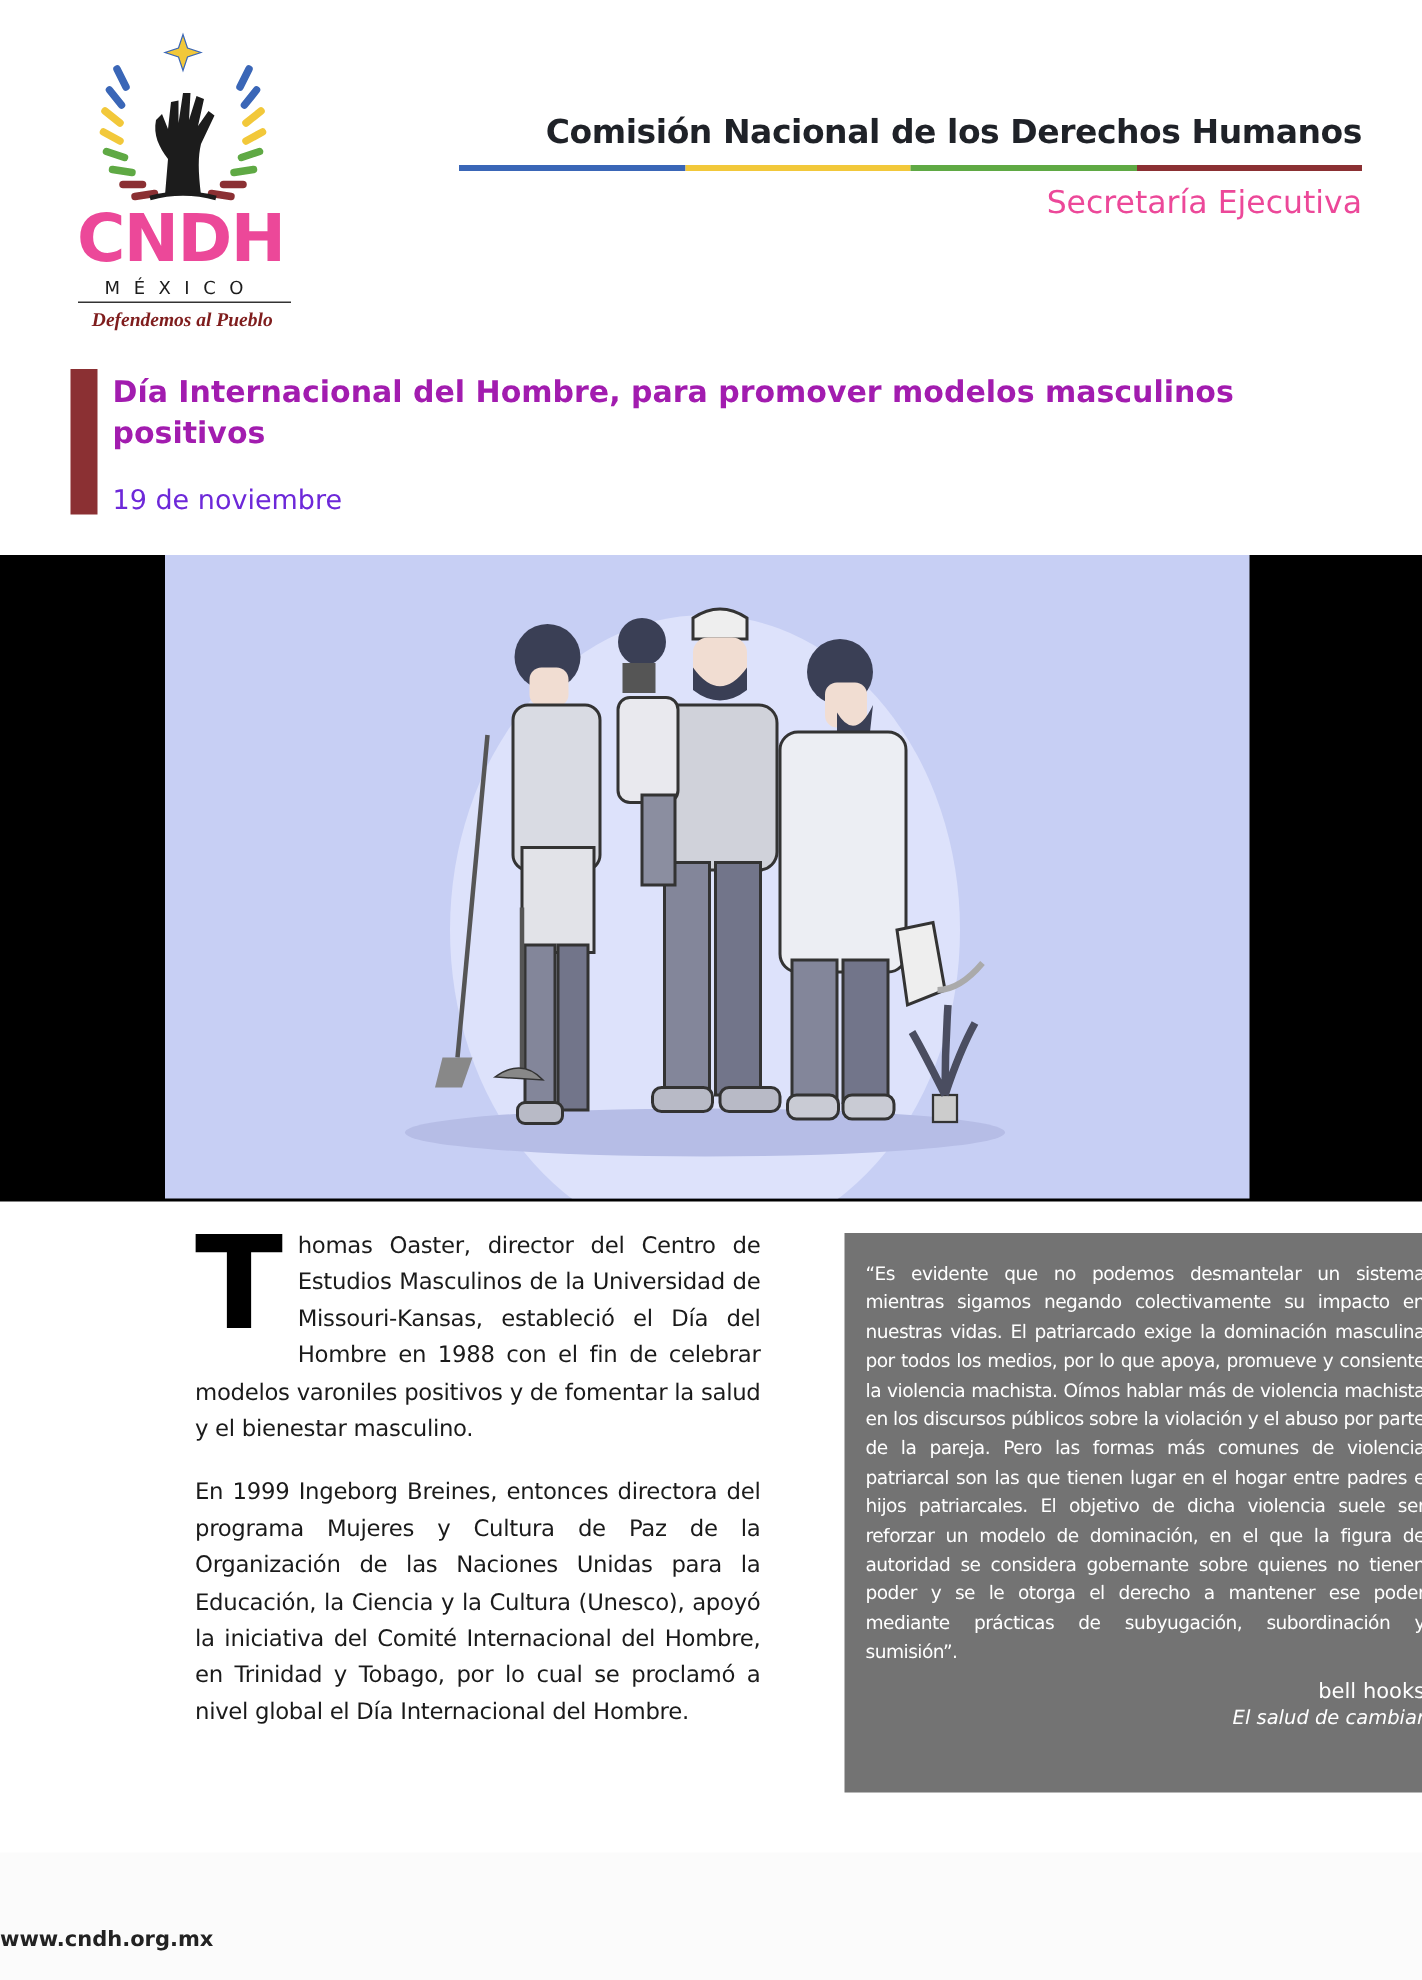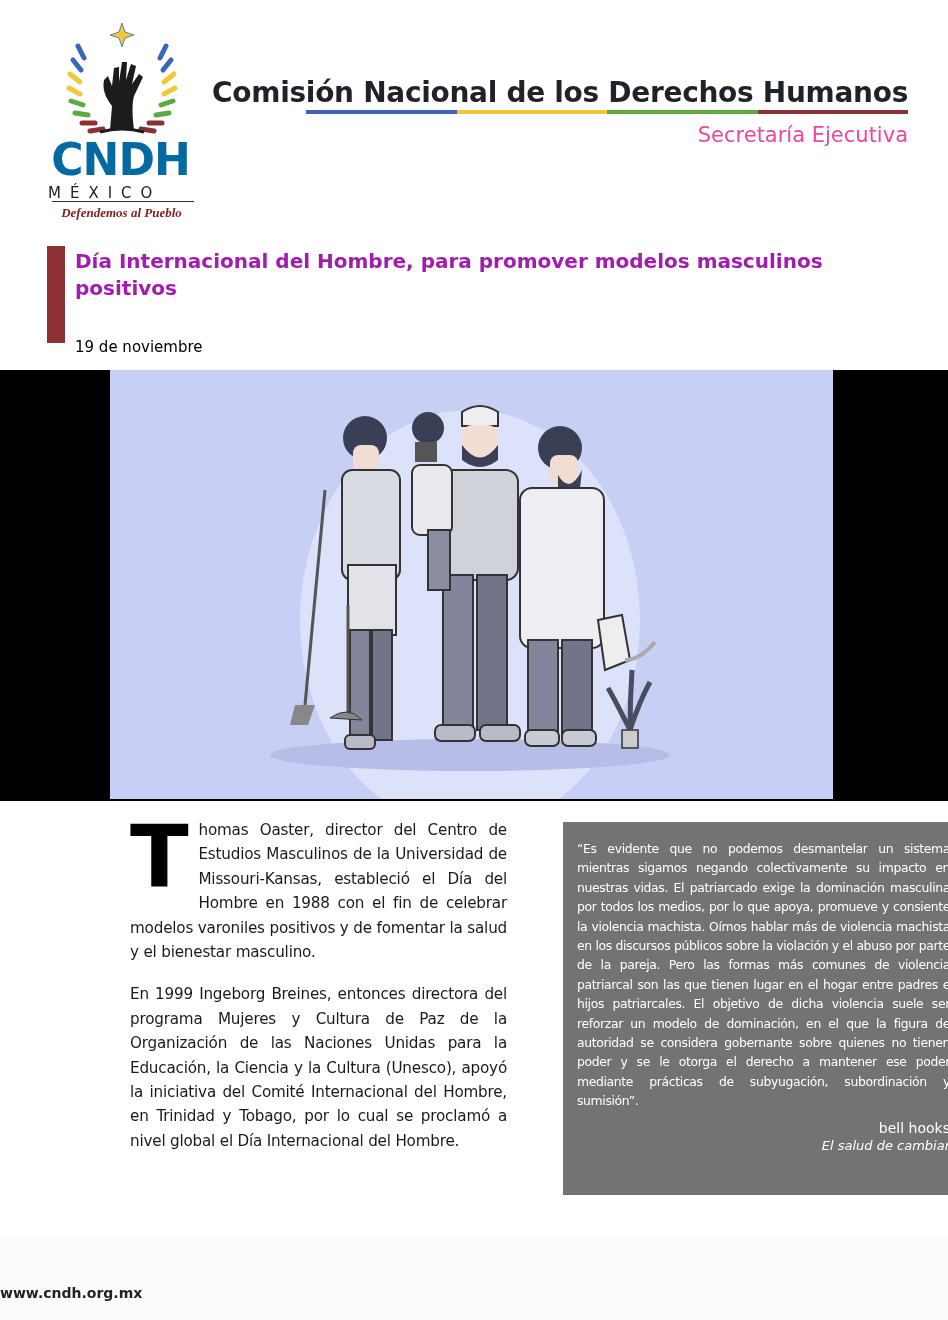--- a/index.html
+++ b/index.html
@@ -5,56 +5,56 @@
   * { box-sizing: border-box; margin: 0; padding: 0; }
   html, body { width: 948px; height: 1320px; background: #ffffff; overflow: hidden; }
   body { position: relative; font-family: "Liberation Sans", "DejaVu Sans", sans-serif; color: #1a1a1a; }
 
   
   .logo { position: absolute; left: 40px; top: 18px; width: 170px; height: 195px; }
   .logo svg { position: absolute; left: 0; top: 0; }
   .logo-cndh {
     position: absolute; left: 8px; top: 120px; width: 145px;
     font-family: "DejaVu Sans", sans-serif; font-weight: bold; font-size: 44px;
-    color: #0369a1; letter-spacing: -1px; text-align: center; line-height: 1;
+    color: #ec4899; letter-spacing: -1px; text-align: center; line-height: 1;
   }
   .logo-mexico {
     position: absolute; left: 8px; top: 168px; width: 145px;
-    font-family: "DejaVu Sans", sans-serif; font-size: 15px; letter-spacing: 9px;
-    text-align: left; color: #1c1c1c; line-height: 1;
+    font-family: "DejaVu Sans", sans-serif; font-size: 12px; letter-spacing: 9px;
+    text-align: center; color: #1c1c1c; line-height: 1;
   }
   .logo-line { position: absolute; left: 12px; top: 183px; width: 142px; height: 1px; background: #333; }
   .logo-motto {
     position: absolute; left: 4px; top: 187px; width: 155px;
     font-family: "Liberation Serif", serif; font-style: italic; font-weight: bold; font-size: 13px;
     text-align: center; color: #7f1d1d;
   }
 
   .org-name {
     position: absolute; right: 40px; top: 76px;
-    font-family: "DejaVu Sans", sans-serif; font-weight: bold; font-size: 28px;
+    font-family: "DejaVu Sans", sans-serif; font-weight: bold; font-size: 22px;
     color: #1f2228; letter-spacing: -0.3px; white-space: nowrap;
   }
   .color-rule { position: absolute; left: 306px; top: 110px; width: 602px; height: 4px; display: flex; }
   .color-rule span { flex: 1; height: 100%; }
   .secretaria {
     position: absolute; right: 40px; top: 123px;
     font-family: "DejaVu Sans", sans-serif; font-size: 21px; color: #ec4899; white-space: nowrap;
   }
 
   
   .accent-bar { position: absolute; left: 47px; top: 246px; width: 18px; height: 97px; background: #8b3033; }
   .title {
     position: absolute; left: 75px; top: 248px; width: 820px;
     font-family: "DejaVu Sans", sans-serif; font-weight: bold; font-size: 20px; line-height: 27px;
     color: #a21caf;
   }
   .date {
-    position: absolute; left: 75px; top: 338px;
-    font-family: "DejaVu Sans", sans-serif; font-size: 15px; color: #000000;
+    position: absolute; left: 75px; top: 323px;
+    font-family: "DejaVu Sans", sans-serif; font-size: 18px; color: #6d28d9;
   }
 
   
   .media-band { position: absolute; left: 0; top: 370px; width: 948px; height: 431px; background: #000; }
   .illustration { position: absolute; left: 110px; top: 370px; width: 723px; height: 429px; background: #c7cff4; overflow: hidden; }
 
   
   .body-col {
     position: absolute; left: 130px; top: 818px; width: 377px;
     font-family: "DejaVu Sans", sans-serif; font-size: 15.2px; line-height: 24.4px;

